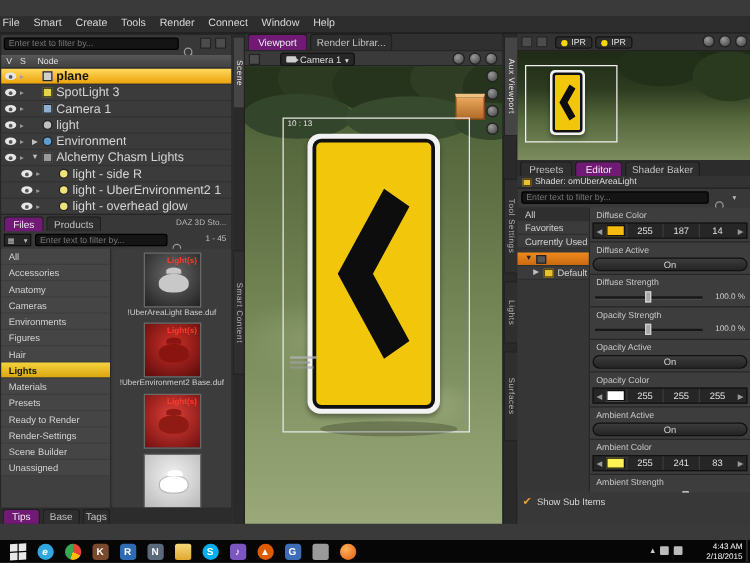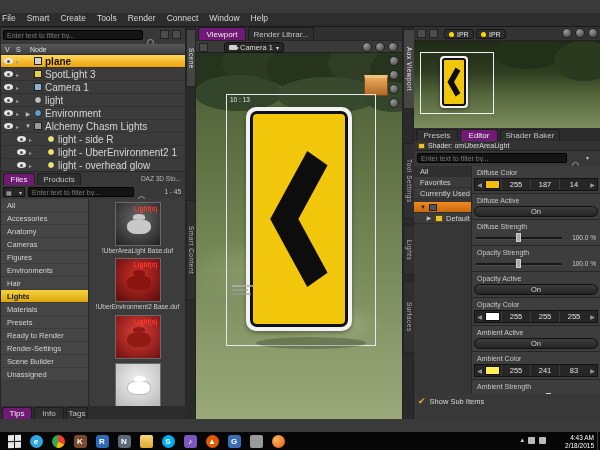--- a/index.html
+++ b/index.html
@@ -194,22 +194,22 @@
     </div>
     <input class="abs filter-input" style="left: 27px; top: 15px; width: 106px;" placeholder="Enter text to filter by...">
     <span class="abs mag" style="left:137px;top:17px"></span>
     <span class="abs" style="right:4px;top:16px;font-size:6.5px;color:#c5c5c5">1 - 45</span>
 
     <div class="abs" style="left:0;top:27px;width:88px;height:208px;border-right:1px solid #2a2a2a;background:#404040">
       <div class="cat">All</div>
       <div class="cat">Accessories</div>
       <div class="cat">Anatomy</div>
       <div class="cat">Cameras</div>
+      <div class="cat">Environments</div>
       <div class="cat">Figures</div>
-      <div class="cat">Environments</div>
       <div class="cat">Hair</div>
       <div class="cat sel">Lights</div>
       <div class="cat">Materials</div>
       <div class="cat">Presets</div>
       <div class="cat">Ready to Render</div>
       <div class="cat">Render-Settings</div>
       <div class="cat">Scene Builder</div>
       <div class="cat">Unassigned</div>
     </div>
 
@@ -239,21 +239,21 @@
         <div class="thumb" style="background:radial-gradient(circle at 50% 40%,#f2f2f2,#b8b8b8)">
           <span class="pot" style="background:#fff;border:1px solid #bbb"></span>
           <span class="ovl"></span>
         </div>
       </div>
     </div>
   </div>
 
   <div class="abs" style="left:0;top:406px;width:186px;height:13px;background:#2c2c2c;display:flex;gap:2px;padding:1px 2px 0">
     <div class="htab active" style="width:30px">Tips</div>
-    <div class="htab" style="width:30px">Info</div>
+    <div class="htab" style="width:30px">Base</div>
     <div class="htab" style="width:22px">Tags</div>
   </div>
 
   <div class="abs" style="left:196px;top:27px;width:206px;height:392px;background:#303030">
     <div class="htab active abs" style="left:2px;top:0;width:48px;height:13px">Viewport</div>
     <div class="htab abs" style="left:52px;top:0;width:66px;height:13px">Render Librar...</div>
     <div class="abs" style="left:0;top:13px;width:206px;height:13px;background:#3a3a3a;border-top:1px solid #262626;border-bottom:1px solid #222">
       <span class="abs mini-sq" style="left:3px;top:2px"></span>
       <div class="dd abs" style="left:28px;top:1px">
         <span class="cam-ic"></span>

